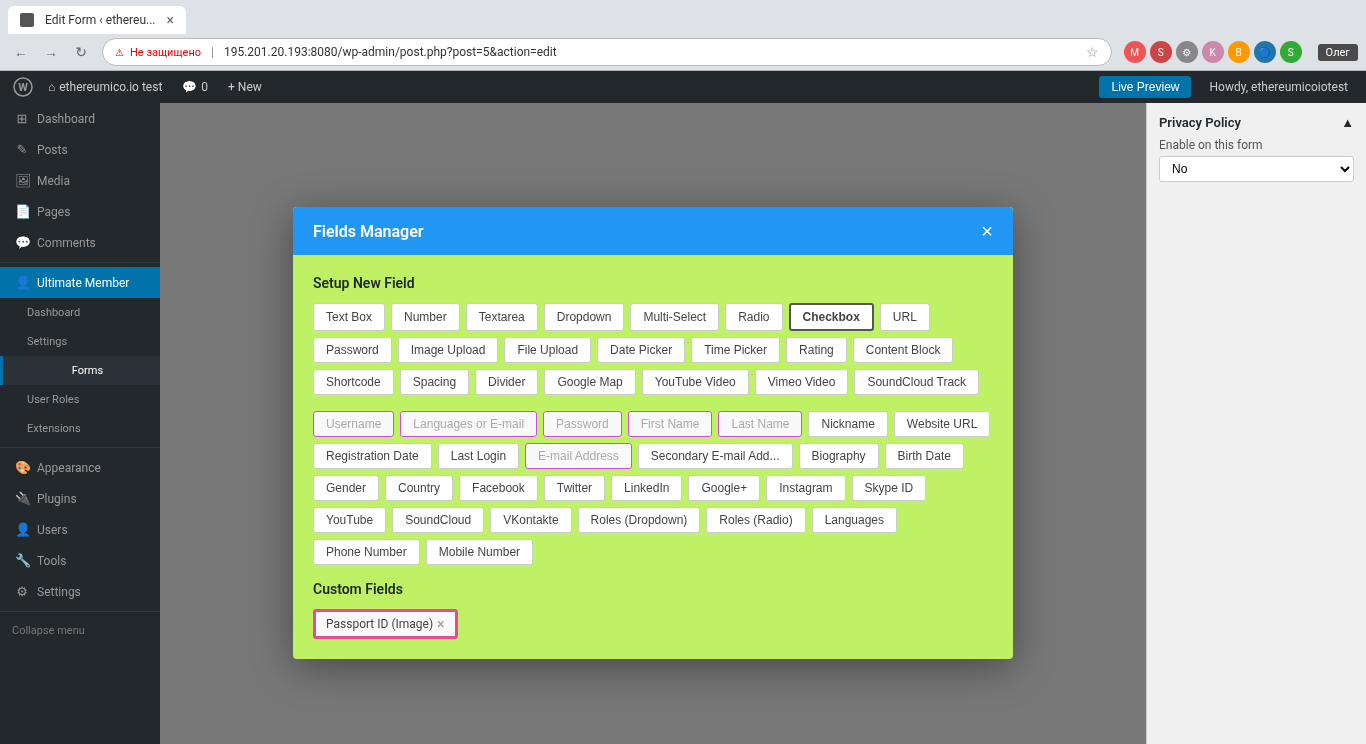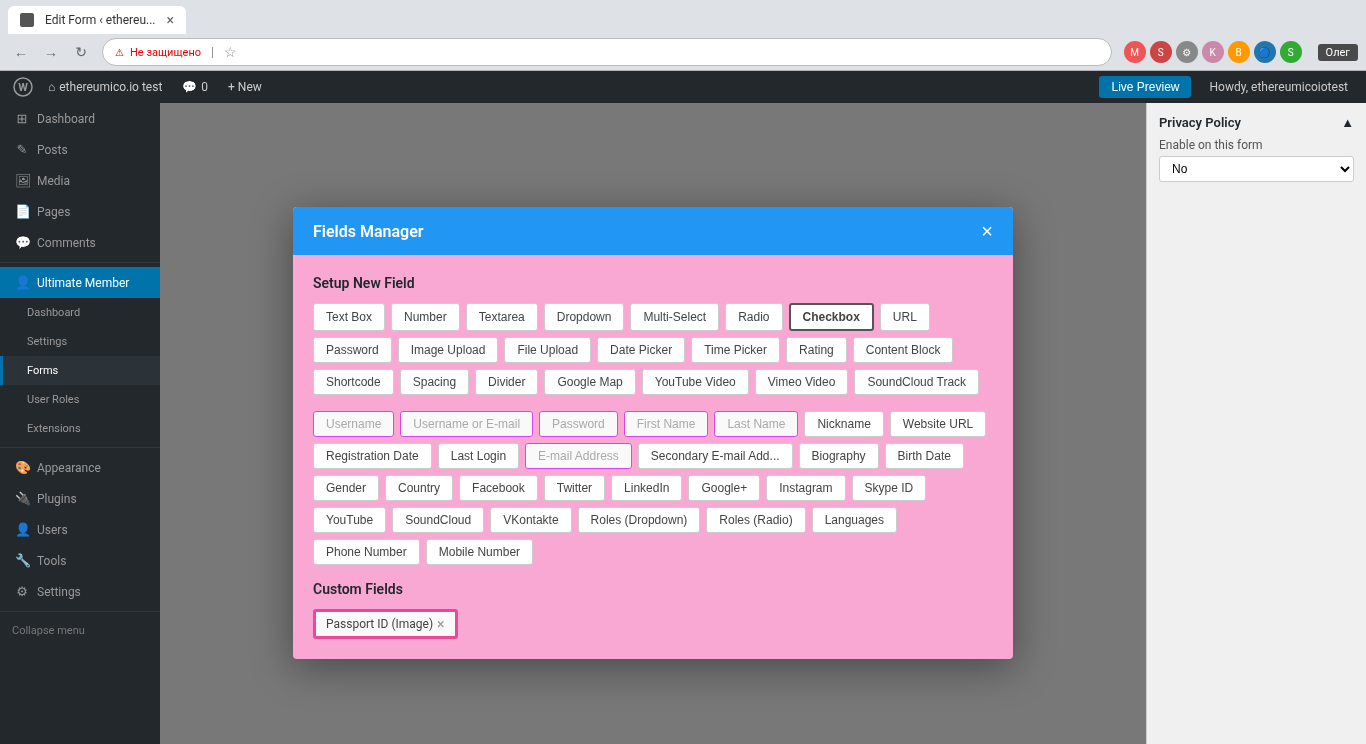--- a/index.html
+++ b/index.html
@@ -182,21 +182,21 @@
     .modal-overlay {
       position: absolute;
       top: 0; left: 0; right: 0; bottom: 0;
       background: rgba(0,0,0,0.5);
       display: flex;
       align-items: center;
       justify-content: center;
       z-index: 100;
     }
     .modal {
-      background: #f9a8d4;
+      background: #bef264;
       border-radius: 4px;
       width: 720px;
       max-height: 90%;
       overflow-y: auto;
       box-shadow: 0 8px 40px rgba(0,0,0,0.4);
     }
     .modal-header {
       background: #2196f3;
       padding: 14px 20px;
       display: flex;
@@ -307,20 +307,21 @@
   <div class="browser-address-bar">
     <div class="nav-buttons">
       <button class="nav-btn">←</button>
       <button class="nav-btn">→</button>
       <button class="nav-btn">↻</button>
     </div>
     <div class="address-input">
       <span class="lock-icon">⚠</span>
       <span style="color:#e00;font-size:11px;">Не защищено</span>
       <span style="color:#888;margin:0 4px;">|</span>
+      <span class="address-text" style="font-size:12px;color:#333;">195.201.20.193:8080/wp-admin/post.php?post=5&amp;action=edit</span>
       <span style="color:#888;font-size:14px;">☆</span>
     </div>
     <div class="browser-extensions">
       <div class="ext-icon" style="background:#e55;">M</div>
       <div class="ext-icon" style="background:#c44;">S</div>
       <div class="ext-icon" style="background:#888;">⚙</div>
       <div class="ext-icon" style="background:#c8a;">K</div>
       <div class="ext-icon" style="background:#f90;">B</div>
       <div class="ext-icon" style="background:#27a;">🔵</div>
       <div class="ext-icon" style="background:#3a3;">S</div>
@@ -380,21 +381,21 @@
     <div class="sidebar-menu-item highlighted">
       <span class="sidebar-icon">👤</span>
       <span>Ultimate Member</span>
     </div>
     <div class="sidebar-menu-item" style="padding-left:24px;">
       <span style="font-size:11px;">Dashboard</span>
     </div>
     <div class="sidebar-menu-item" style="padding-left:24px;">
       <span style="font-size:11px;">Settings</span>
     </div>
-    <div class="sidebar-menu-item active" style="padding-left:24px;">
+    <div class="sidebar-menu-item active" style="padding-left:24px;justify-content:center;">
       <span style="font-size:11px;">Forms</span>
     </div>
     <div class="sidebar-menu-item" style="padding-left:24px;">
       <span style="font-size:11px;">User Roles</span>
     </div>
     <div class="sidebar-menu-item" style="padding-left:24px;">
       <span style="font-size:11px;">Extensions</span>
     </div>
     <div class="sidebar-separator"></div>
     <div class="sidebar-menu-item">
@@ -455,21 +456,21 @@
                 <button class="field-btn">Spacing</button>
                 <button class="field-btn">Divider</button>
                 <button class="field-btn">Google Map</button>
                 <button class="field-btn">YouTube Video</button>
                 <button class="field-btn">Vimeo Video</button>
                 <button class="field-btn">SoundCloud Track</button>
               </div>
 
             <div class="field-buttons-grid" id="predefined-buttons">
             <button class="predefined-btn" style="color: rgb(170, 170, 170); cursor: default;">Username</button>
-                <button class="predefined-btn" style="color: rgb(170, 170, 170); cursor: default;">Username or E-mail</button>
+                <button class="predefined-btn" style="color: rgb(170, 170, 170); cursor: default;">Languages or E-mail</button>
                 <button class="predefined-btn" style="color: rgb(170, 170, 170); cursor: default;">Password</button>
                 <button class="predefined-btn" style="color: rgb(170, 170, 170); cursor: default;">First Name</button>
                 <button class="predefined-btn" style="color: rgb(170, 170, 170); cursor: default;">Last Name</button>
                 <button class="predefined-btn available">Nickname</button>
                 <button class="predefined-btn available">Website URL</button>
                 <button class="predefined-btn available">Registration Date</button>
                 <button class="predefined-btn available">Last Login</button>
                 <button class="predefined-btn" style="color: rgb(170, 170, 170); cursor: default;">E-mail Address</button>
                 <button class="predefined-btn available">Secondary E-mail Add...</button>
                 <button class="predefined-btn available">Biography</button>

